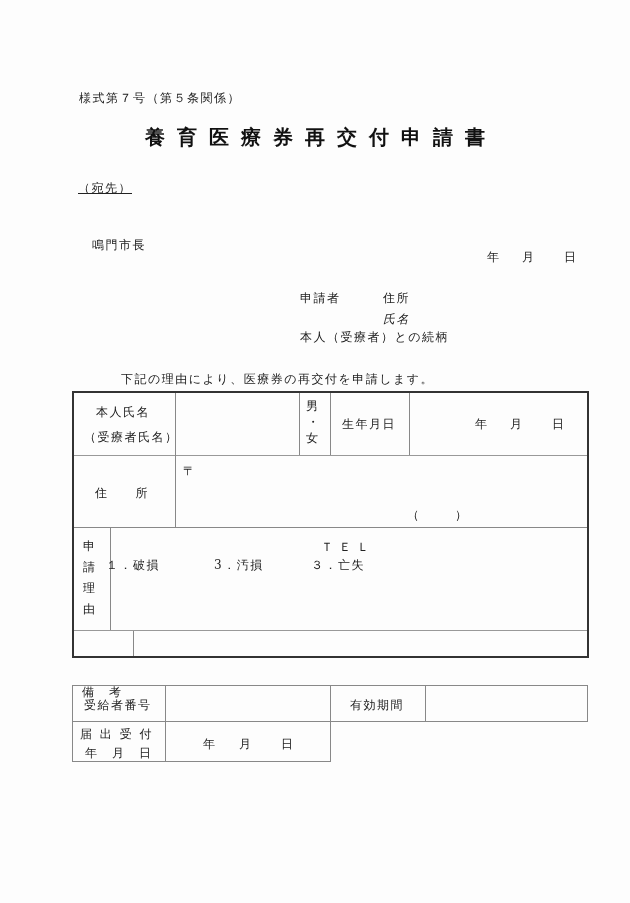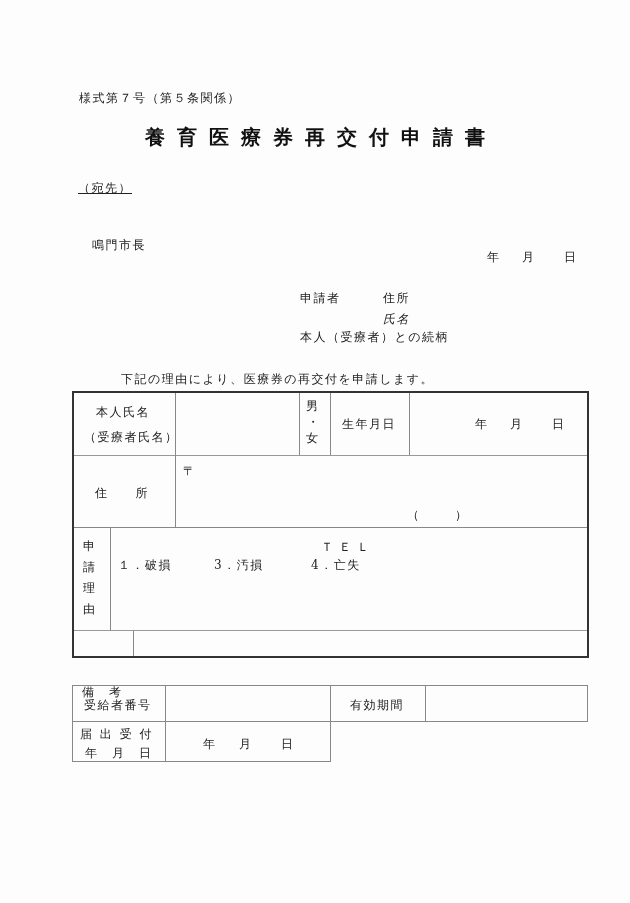--- a/index.html
+++ b/index.html
@@ -88,23 +88,23 @@
   <div class="cell-text" style="left:144px;top:50px;letter-spacing:6px;margin-top:32px;">ＴＥＬ</div>
   <div class="cell-text" style="left:230px;top:50px;letter-spacing:4px;">（　　）</div>
 </div>
 
 <div class="vtext" style="left:82px;top:536px;">
   <div>申</div>
   <div>請</div>
   <div>理</div>
   <div>由</div>
 </div>
-<div class="cell-text" style="left:118px;top:557px;font-family:Liberation Mono, monospace;">１．破損</div>
+<div class="cell-text" style="left:106px;top:557px;font-family:Liberation Mono, monospace;">１．破損</div>
 <div class="cell-text" style="left:214px;top:557px;">3．汚損</div>
-<div class="cell-text" style="left:311px;top:557px;">4．亡失</div>
+<div class="cell-text" style="left:311px;top:557px;">３．亡失</div>
 
 <div class="cell-text" style="left:82px;top:637px;margin-top:47px;">備　考</div>
 <div class="field" style="left:135px;top:632px;width:451px;height:24px;"></div>
 
 <div>
   <div class="line" style="left:72px;top:685px;width:516px;height:1px;"></div>
   <div class="line" style="left:72px;top:721px;width:516px;height:1px;"></div>
   <div class="line" style="left:72px;top:761px;width:259px;height:1px;"></div>
   <div class="line" style="left:72px;top:685px;width:1px;height:77px;"></div>
   <div class="line" style="left:165px;top:685px;width:1px;height:77px;"></div>

